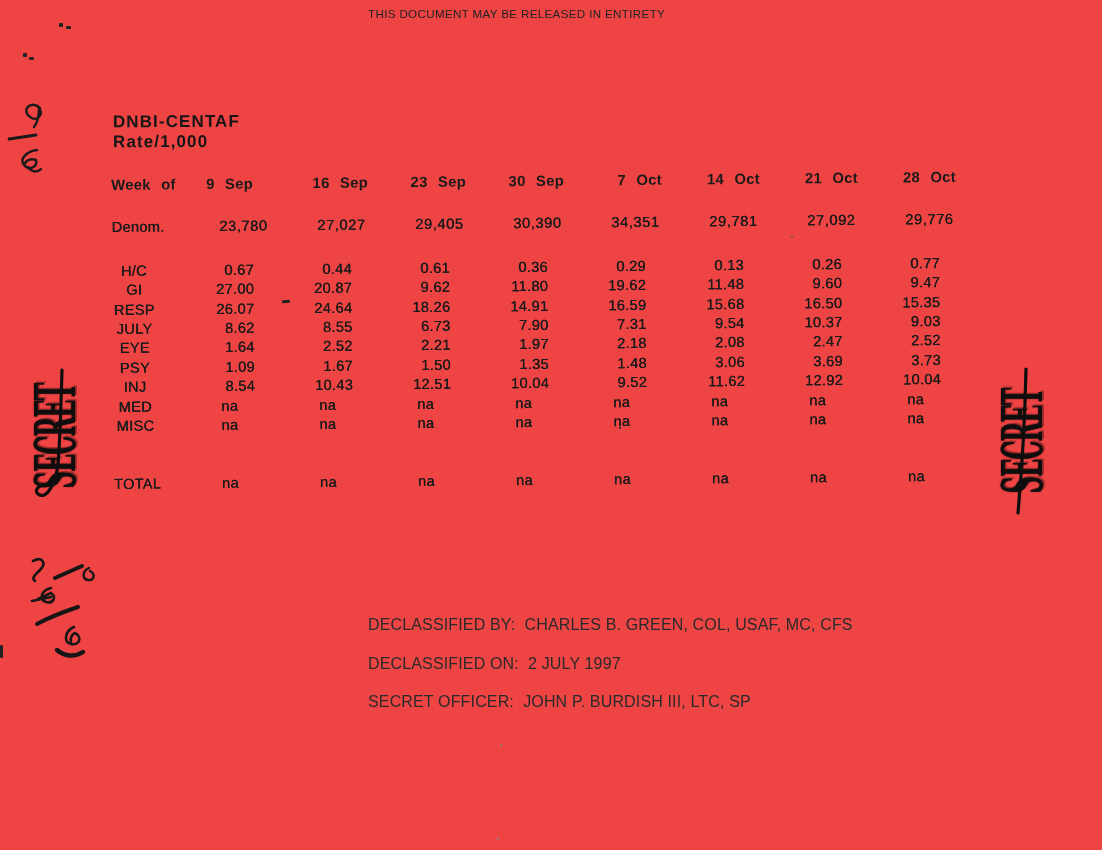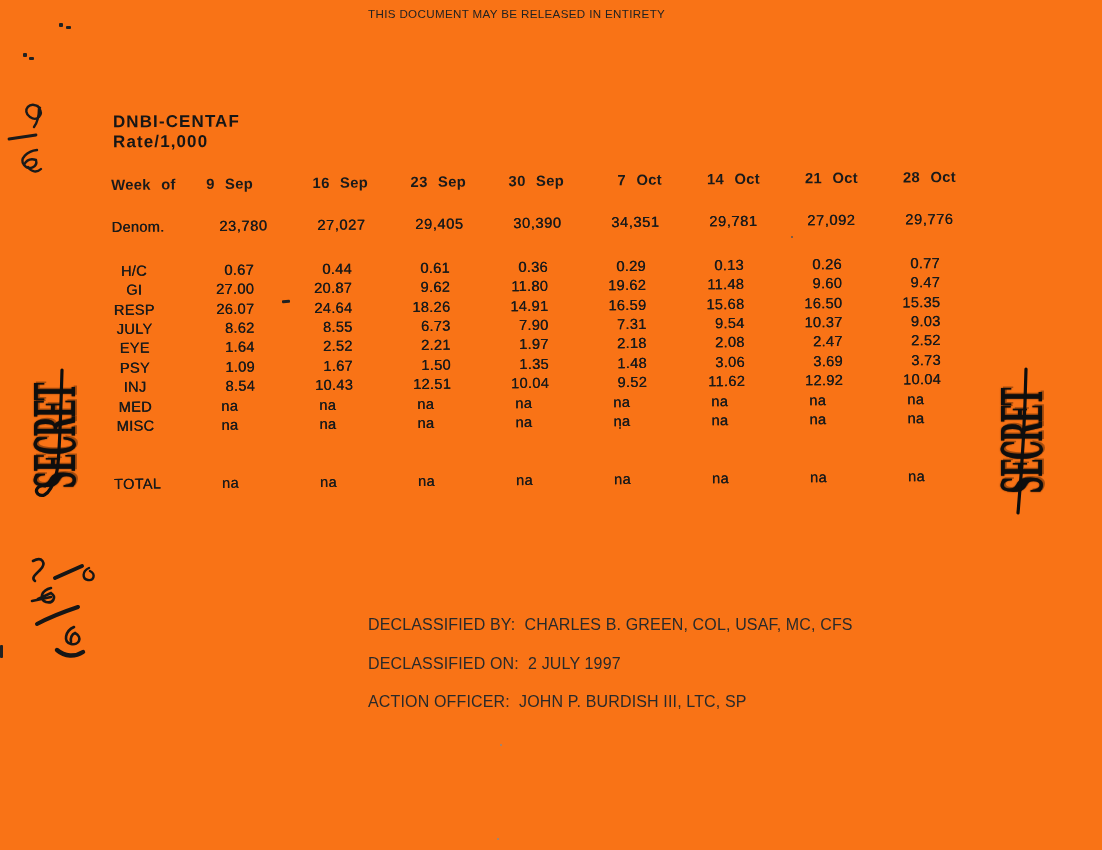--- a/index.html
+++ b/index.html
@@ -1,19 +1,19 @@
 <!DOCTYPE html>
 <html><head>
 <meta charset="utf-8">
 <style>
   * { margin:0; padding:0; box-sizing:border-box; }
   body { background:#e8e8e8; font-family:"Liberation Sans", sans-serif; }
   .page {
     position:relative; width:1102px; height:850px;
-    background:#f97316; overflow:hidden; color:#1c1c1c;
+    background:#ef4444; overflow:hidden; color:#1c1c1c;
   }
 
   
   .banner {
     position:absolute; left:368px; top:7px;
     font-size:11.6px; letter-spacing:0.35px; color:#222;
   }
 
   
   .title-block { position:absolute; left:113px; top:112px; transform:rotate(-0.3deg); }
@@ -276,16 +276,16 @@
       <path d="M32,74 C45,67 61,61 73,57" stroke-width="4"></path>
       <path d="M69,77 c-9,4 -11,15 -3,17 c8,2 12,-7 4,-11 c-3,1 -5,5 -4,9" stroke-width="2.6"></path>
       <path d="M52,100 C60,107 70,107 78,102" stroke-width="4.4"></path>
     </g>
   </svg>
   <div class="speck" style="left:0; top:645px; width:3px; height:13px;"></div>
 
   <div class="declass">
     <div>DECLASSIFIED BY:  CHARLES B. GREEN, COL, USAF, MC, CFS</div>
     <div>DECLASSIFIED ON:  2 JULY 1997</div>
-    <div>ACTION OFFICER:  JOHN P. BURDISH III, LTC, SP</div>
+    <div>SECRET OFFICER:  JOHN P. BURDISH III, LTC, SP</div>
   </div>
 
 </div>
 
 </body></html>

